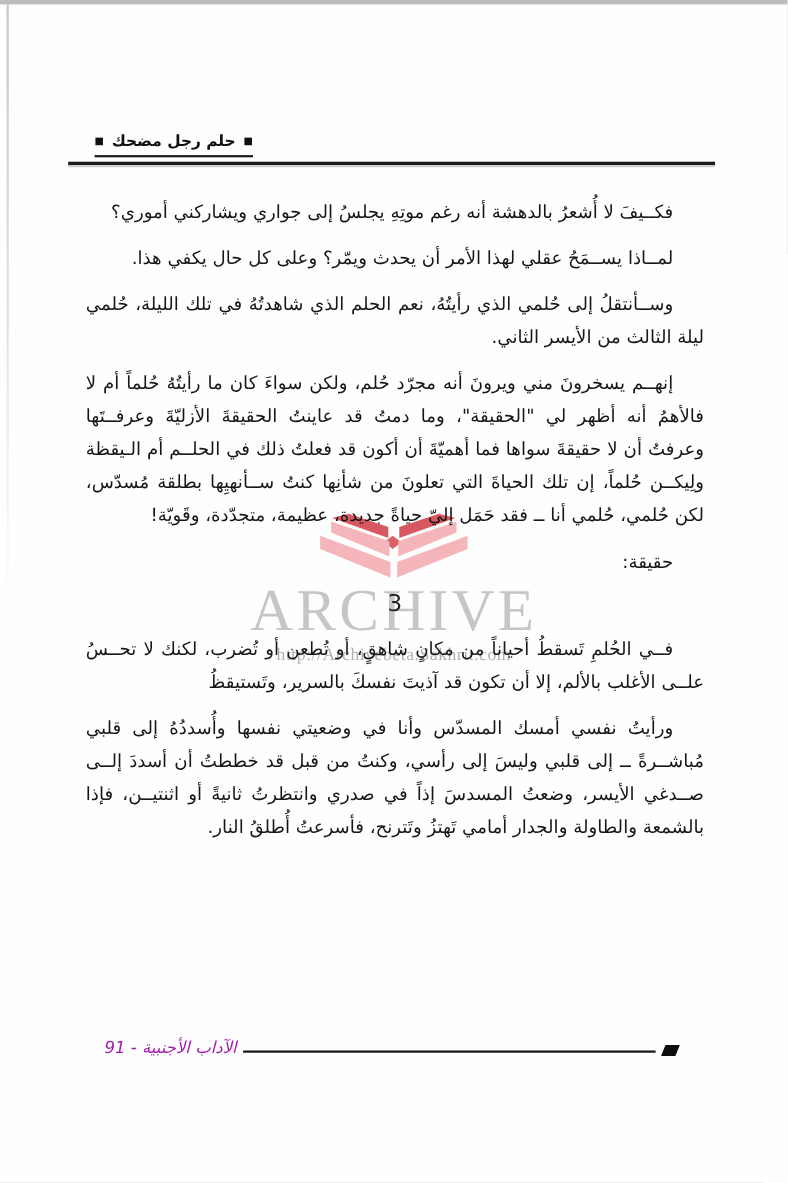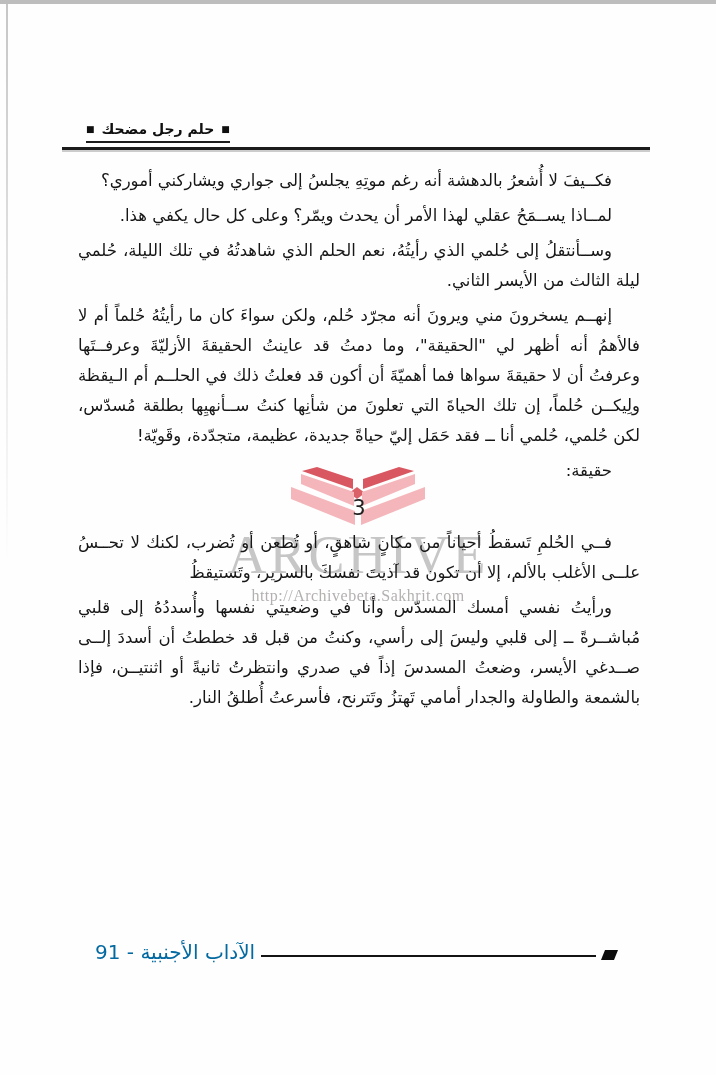--- a/index.html
+++ b/index.html
@@ -36,33 +36,33 @@
   .wm-url {
     font-family:Liberation Serif, serif; font-size:16px; letter-spacing:.5px;
     color:#b4b0b0; margin-top:5px; white-space:nowrap;
   }
 
   
   .content {
     position:absolute; top:166px; right:76px; left:78px; z-index:2;
     direction:rtl; text-align:justify; font-size:16.5px; line-height:30px;
   }
-  .content p { margin:0 0 5px 0; text-indent:28px; }
+  .content p { margin:12px 0 5px 0; text-indent:28px; }
   .section-number {
     text-align:center; text-indent:0 !important;
     font-size:21px; margin:7px 0 5px 0 !important; color:#222;
   }
 
   
   .footer {
     position:absolute; left:95px; right:100px; top:936px; height:26px;
     display:flex; direction:ltr; align-items:flex-end; z-index:2;
   }
   .footer-label {
-    direction:rtl; font-size:20px; color:#0369a1;
+    direction:rtl; font-style:italic; font-size:15px; color:#a21caf;
     white-space:nowrap; line-height:20px;
   }
   .footer-line { flex:1; border-bottom:2px solid #131313; margin:0 3px 5px 6px; }
   .footer-square {
     width:13px; height:10px; background:#0c0c0c;
     transform:skewX(-22deg); margin:0 0 2px 4px;
   }
 </style>
 </head>
 <body>

